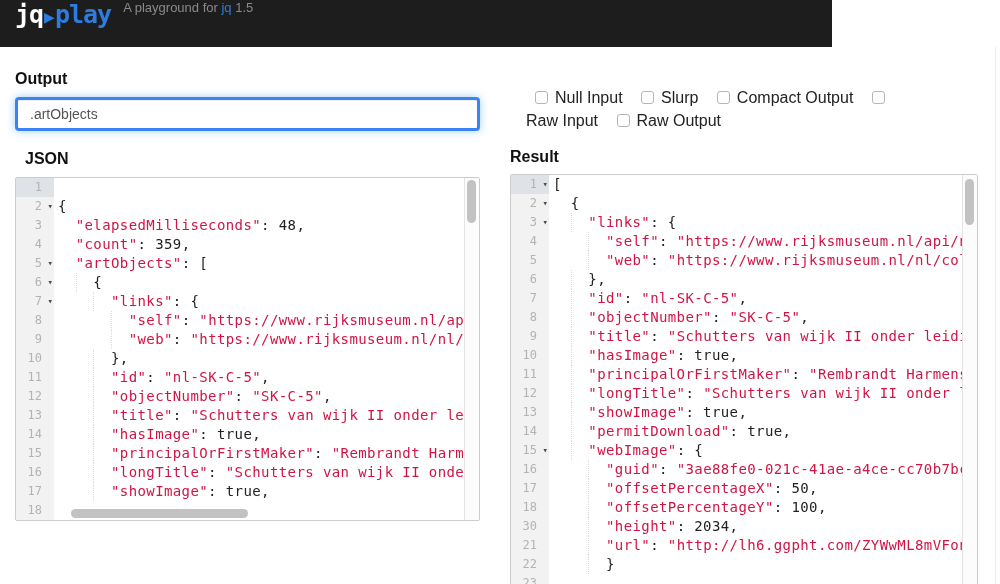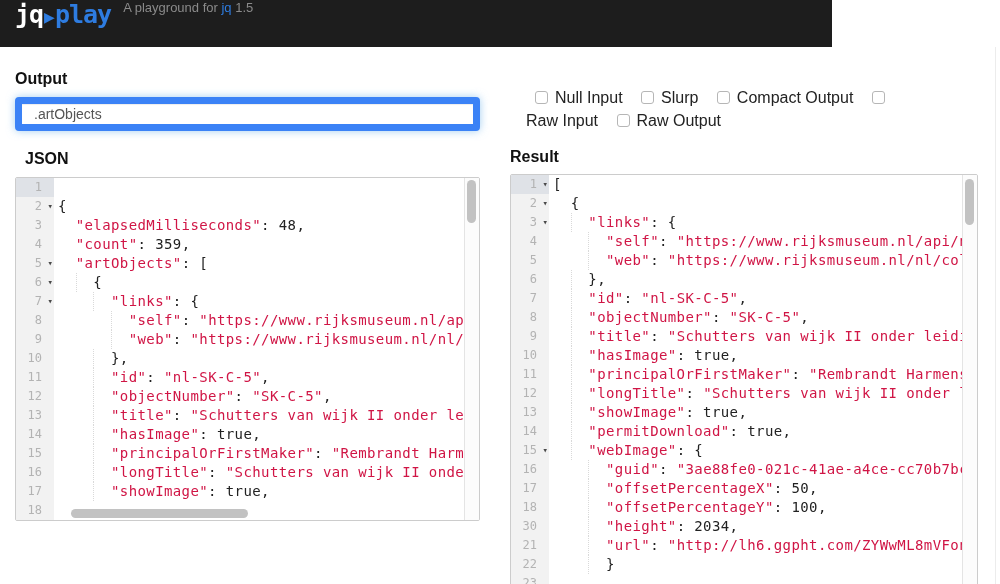--- a/index.html
+++ b/index.html
@@ -26,21 +26,21 @@
   .col-right { position:absolute; left:510px; top:70px; width:468px; }
 
   .h { font-size:16px; font-weight:bold; color:#111; line-height:18px; margin:0; }
   .h-filter { margin-bottom:9px; }
   .h-json   { margin:19px 10px 9px; }
   .h-result { margin:4px 0 8px; }
 
   .filter-input {
     width:465px; height:34px; padding:6px 12px; font-size:14px; color:#555;
     font-family:"Liberation Sans", sans-serif;
-    border:7px solid #3b82f6; border-radius:4px; outline:none;
+    border:3px solid #3b82f6; border-radius:4px; outline:none;
     box-shadow: inset 0 1px 1px rgba(0,0,0,.075), 0 0 8px rgba(102,175,233,.6);
   }
 
   
   .opts { font-size:16px; line-height:23px; color:#222; margin:16px; }
   .opt  { display:inline; cursor:pointer; }
   .opt input {
     -webkit-appearance:none; appearance:none; width:13px; height:13px;
     border:1px solid #b6b6b6; border-radius:3px; background:#fff;
     margin:0 7px 0 14px; vertical-align:-1px; cursor:pointer;

